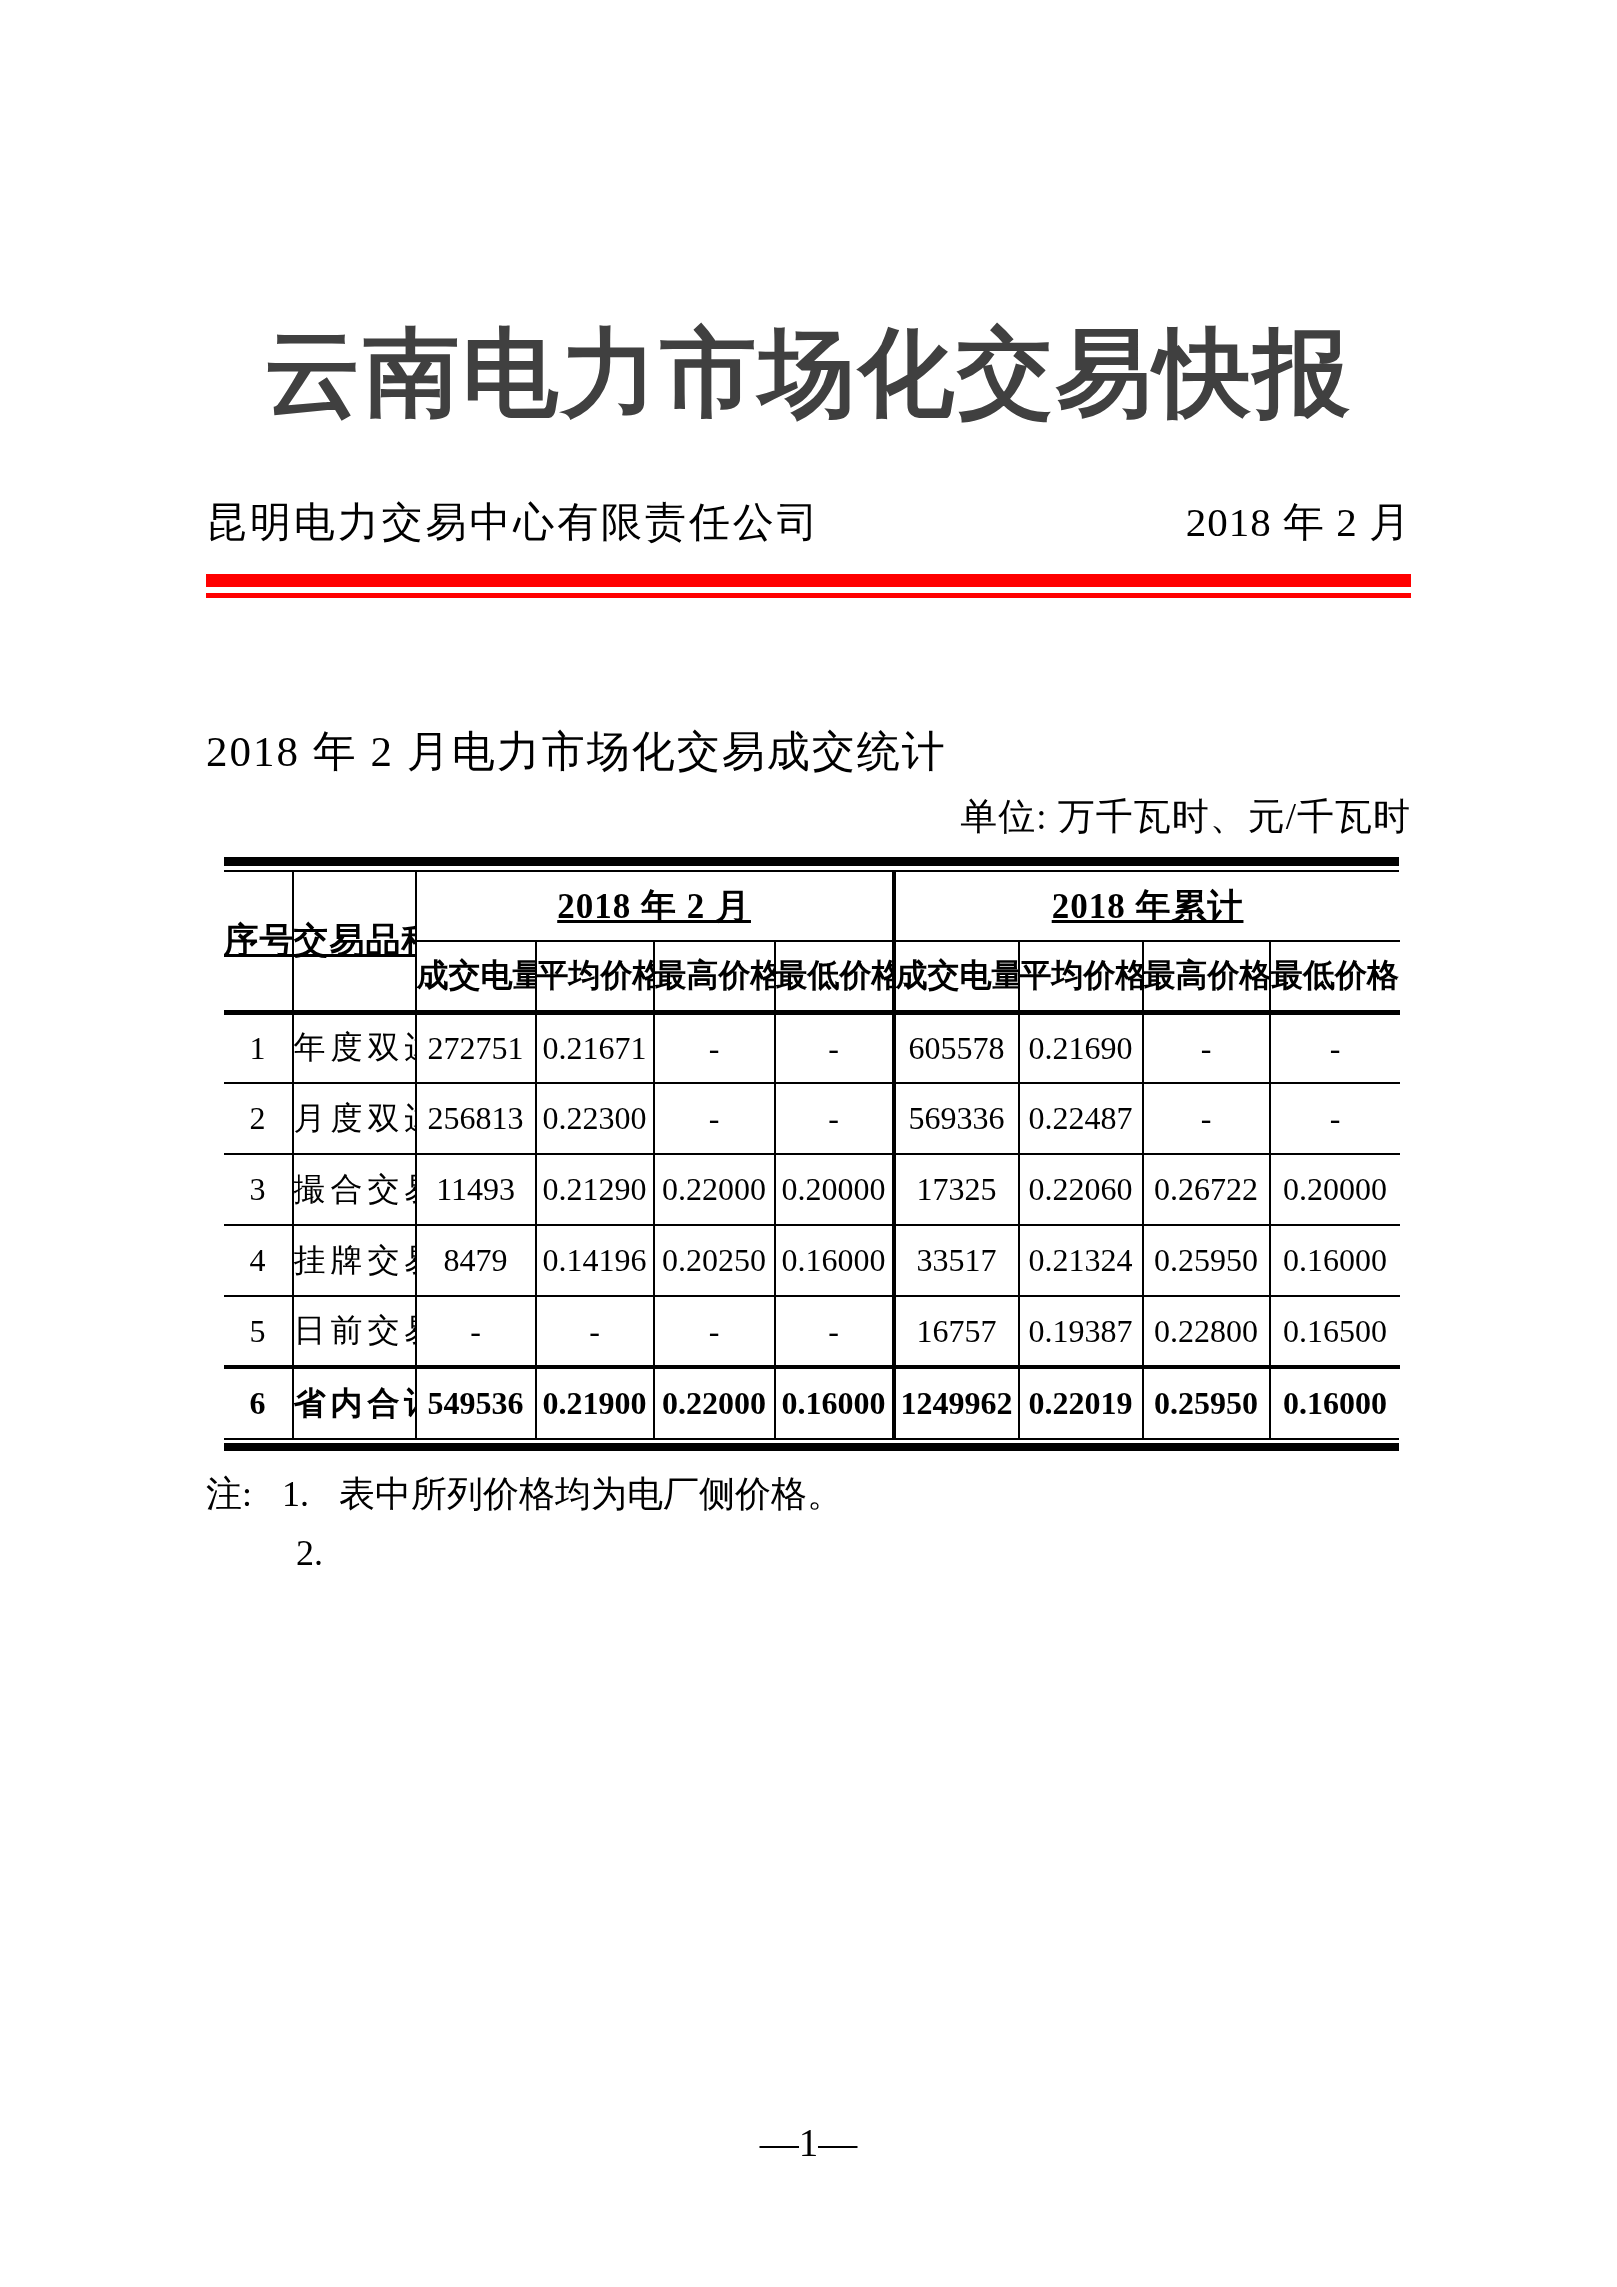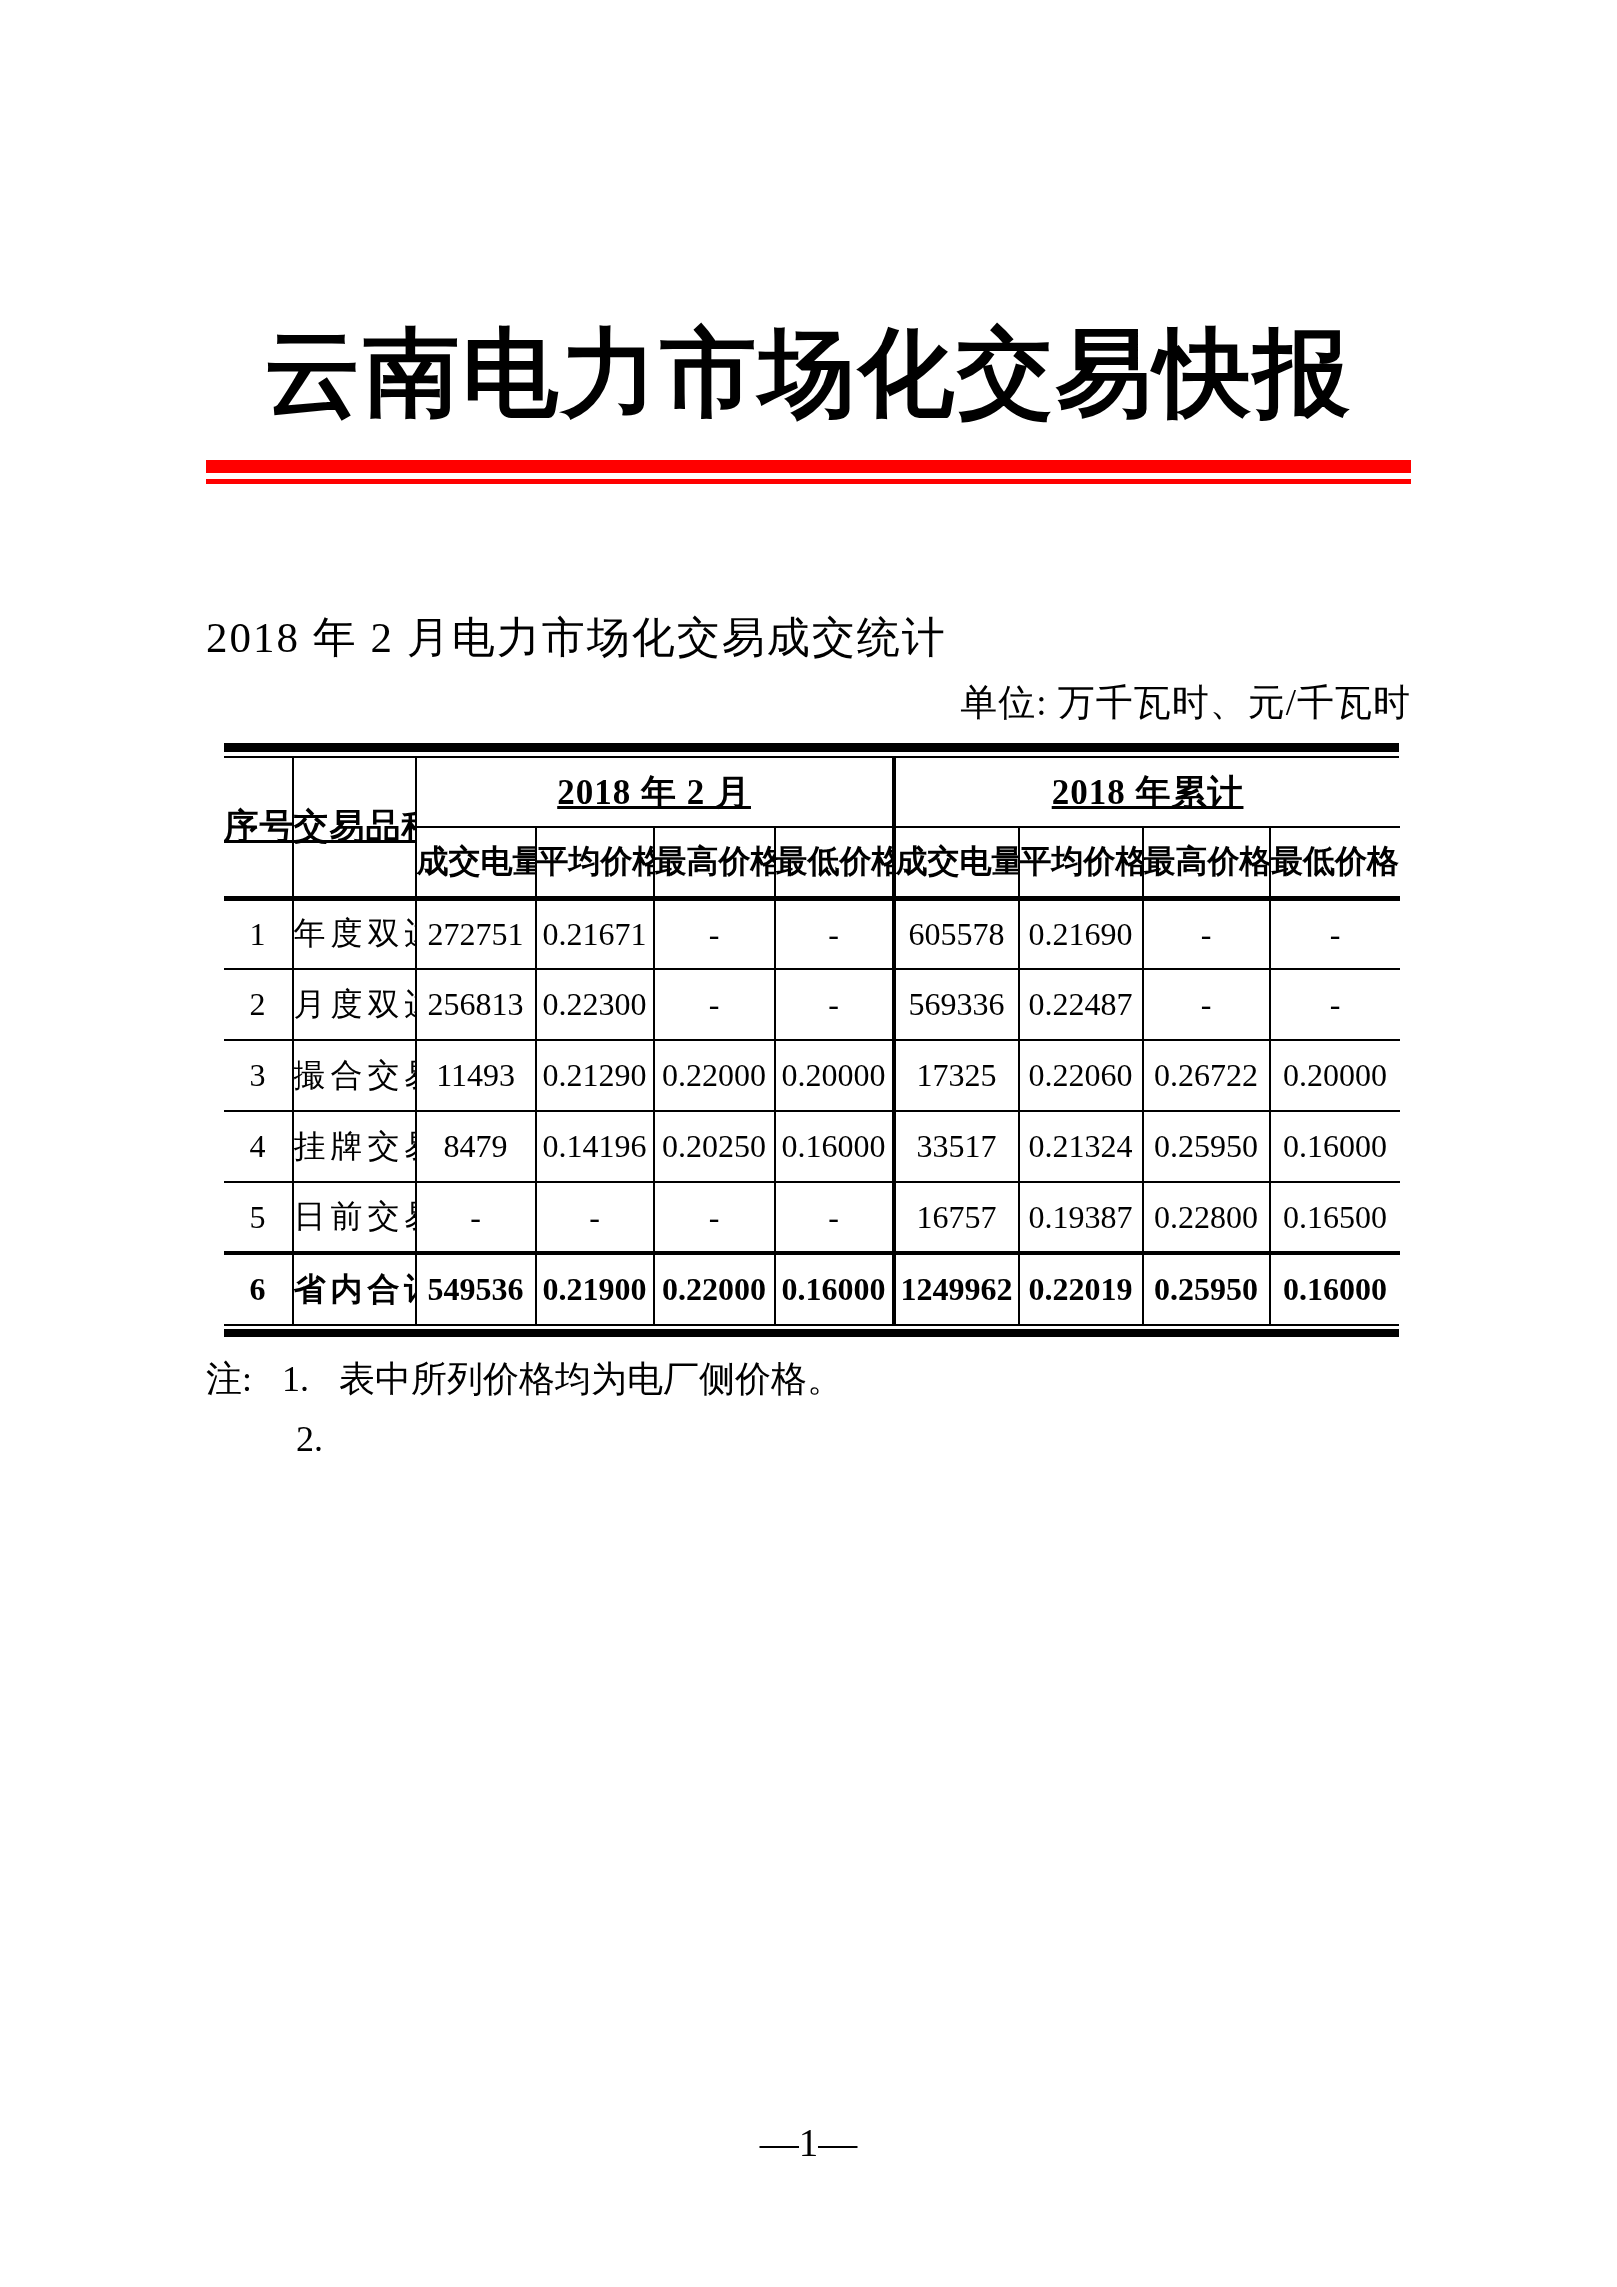--- a/index.html
+++ b/index.html
@@ -13,21 +13,21 @@
     font-family: "Liberation Serif", serif;
     color: #000;
   }
   .doc-title {
     padding-top: 316px;
     text-align: center;
     font-size: 96px;
     line-height: 1.2;
     font-weight: bold;
     letter-spacing: 2.9px;
-    color: #000000;
+    color: #404040;
     font-family: "Liberation Serif", serif;
     white-space: nowrap;
   }
   .subheader {
     margin-top: 69px;
     display: flex;
     justify-content: space-between;
     align-items: baseline;
     font-size: 41px;
     line-height: 1.1;
@@ -102,20 +102,24 @@
     font-size: 39px;
   }
 </style>
 </head>
 <body>
 
 <div class="page">
 
   <div class="doc-title">云南电力市场化交易快报</div>
 
+  <div class="subheader">
+    <span class="publisher">昆明电力交易中心有限责任公司</span>
+    <span class="issue-date">2018 年 2 月</span>
+  </div>
 
   <div class="red-rule">
     <div class="thick"></div>
     <div class="thin"></div>
   </div>
 
   <div class="table-title">2018 年 2 月电力市场化交易成交统计</div>
   <div class="unit-note">单位: 万千瓦时、元/千瓦时</div>
 
   <div class="table-block">

